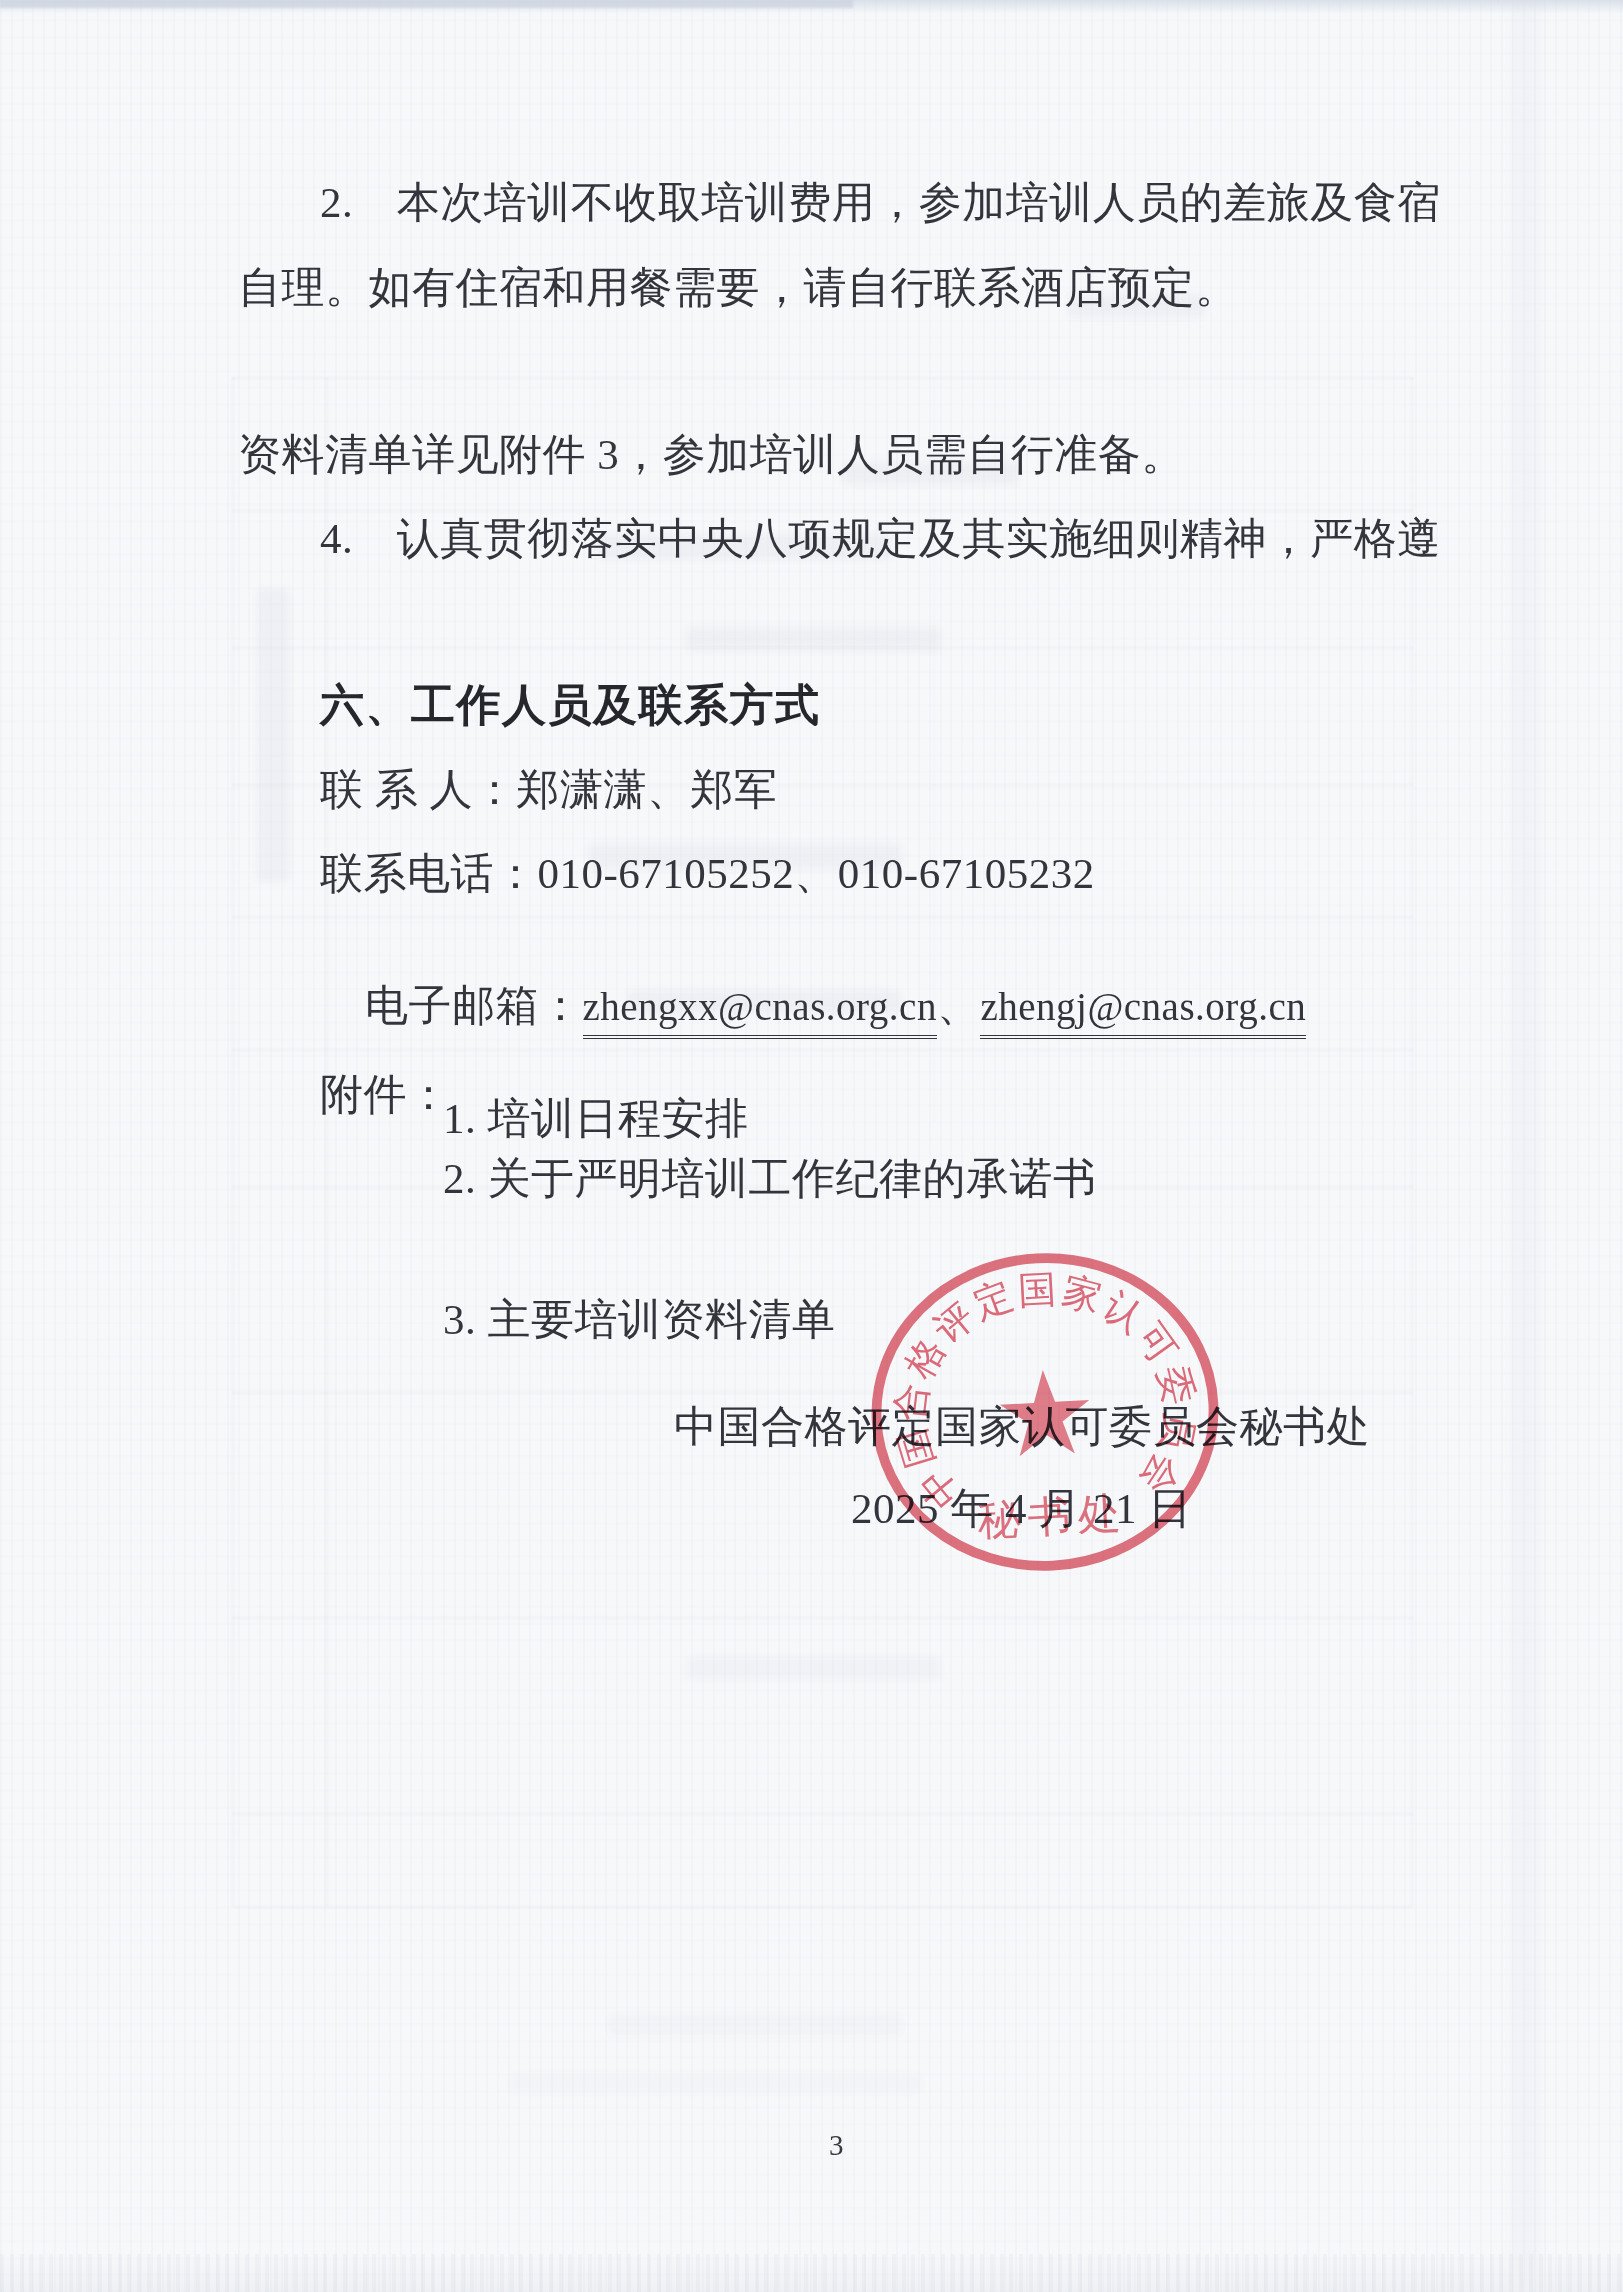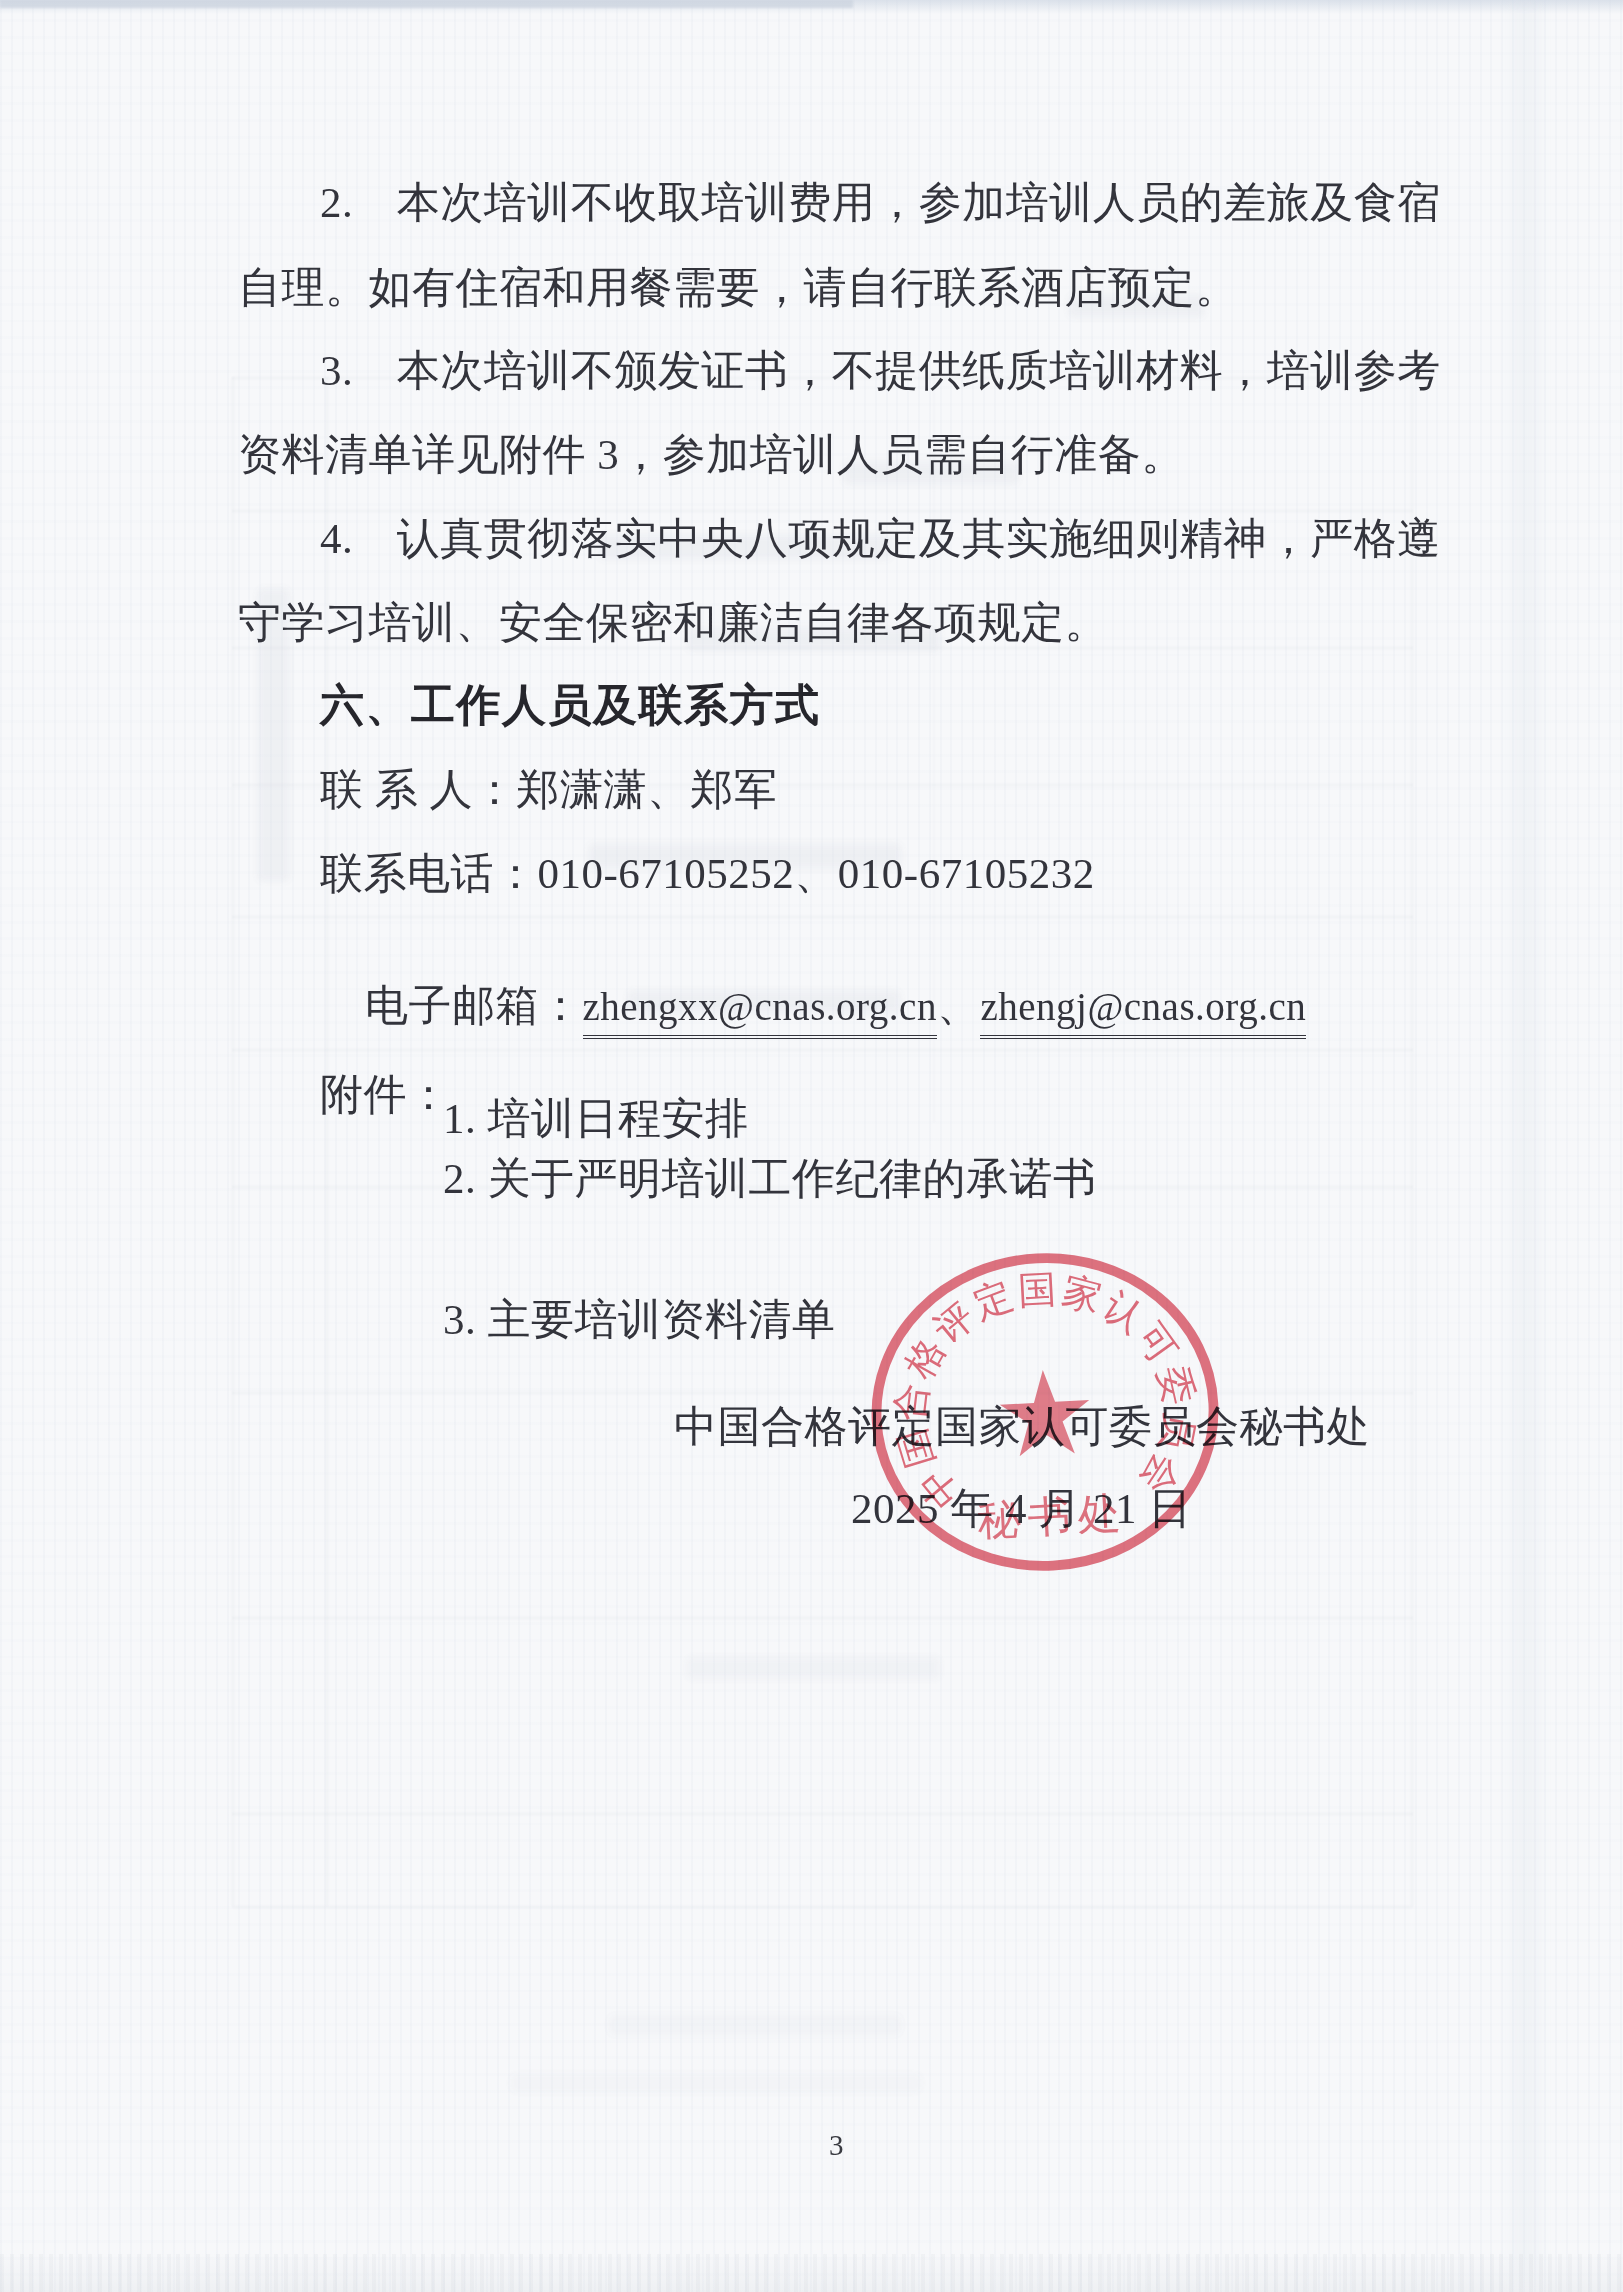--- a/index.html
+++ b/index.html
@@ -107,25 +107,23 @@
     <div class="blob" style="left:686px;top:1656px;width:255px;height:23.5px;opacity:.7;"></div>
     <div class="blob" style="left:608px;top:2014px;width:294px;height:21.6px;opacity:.6;"></div>
     <div class="blob" style="left:510px;top:2073px;width:412px;height:19.6px;opacity:.5;"></div>
   </div>
 
   <div class="paper-texture"></div>
 
   <div class="line" style="left:320px;top:178px;">2.　本次培训不收取培训费用，参加培训人员的差旅及食宿</div>
   <div class="line" style="left:238px;top:263px;">自理。如有住宿和用餐需要，请自行联系酒店预定。</div>
 
-  <div class="line" style="left:320px;top:346px;">3.　本次培训不颁发证书，不提供纸质培训材料，培训参考</div>
   <div class="line" style="left:238px;top:430px;">资料清单详见附件 3，参加培训人员需自行准备。</div>
 
   <div class="line" style="left:320px;top:514px;">4.　认真贯彻落实中央八项规定及其实施细则精神，严格遵</div>
-  <div class="line" style="left:238px;top:598px;">守学习培训、安全保密和廉洁自律各项规定。</div>
 
   <div class="line heading" style="left:320px;top:680px;">六、工作人员及联系方式</div>
 
   <div class="line" style="left:320px;top:765px;">联 系 人：郑潇潇、郑军</div>
   <div class="line" style="left:320px;top:849px;">联系电话：010-67105252、010-67105232</div>
 
   <div class="line" style="left:320px;top:932px;">
     <span>电子邮箱：</span><span class="email">zhengxx@cnas.org.cn</span><span class="email-sep">、</span><span class="email">zhengj@cnas.org.cn</span>
   </div>
 

